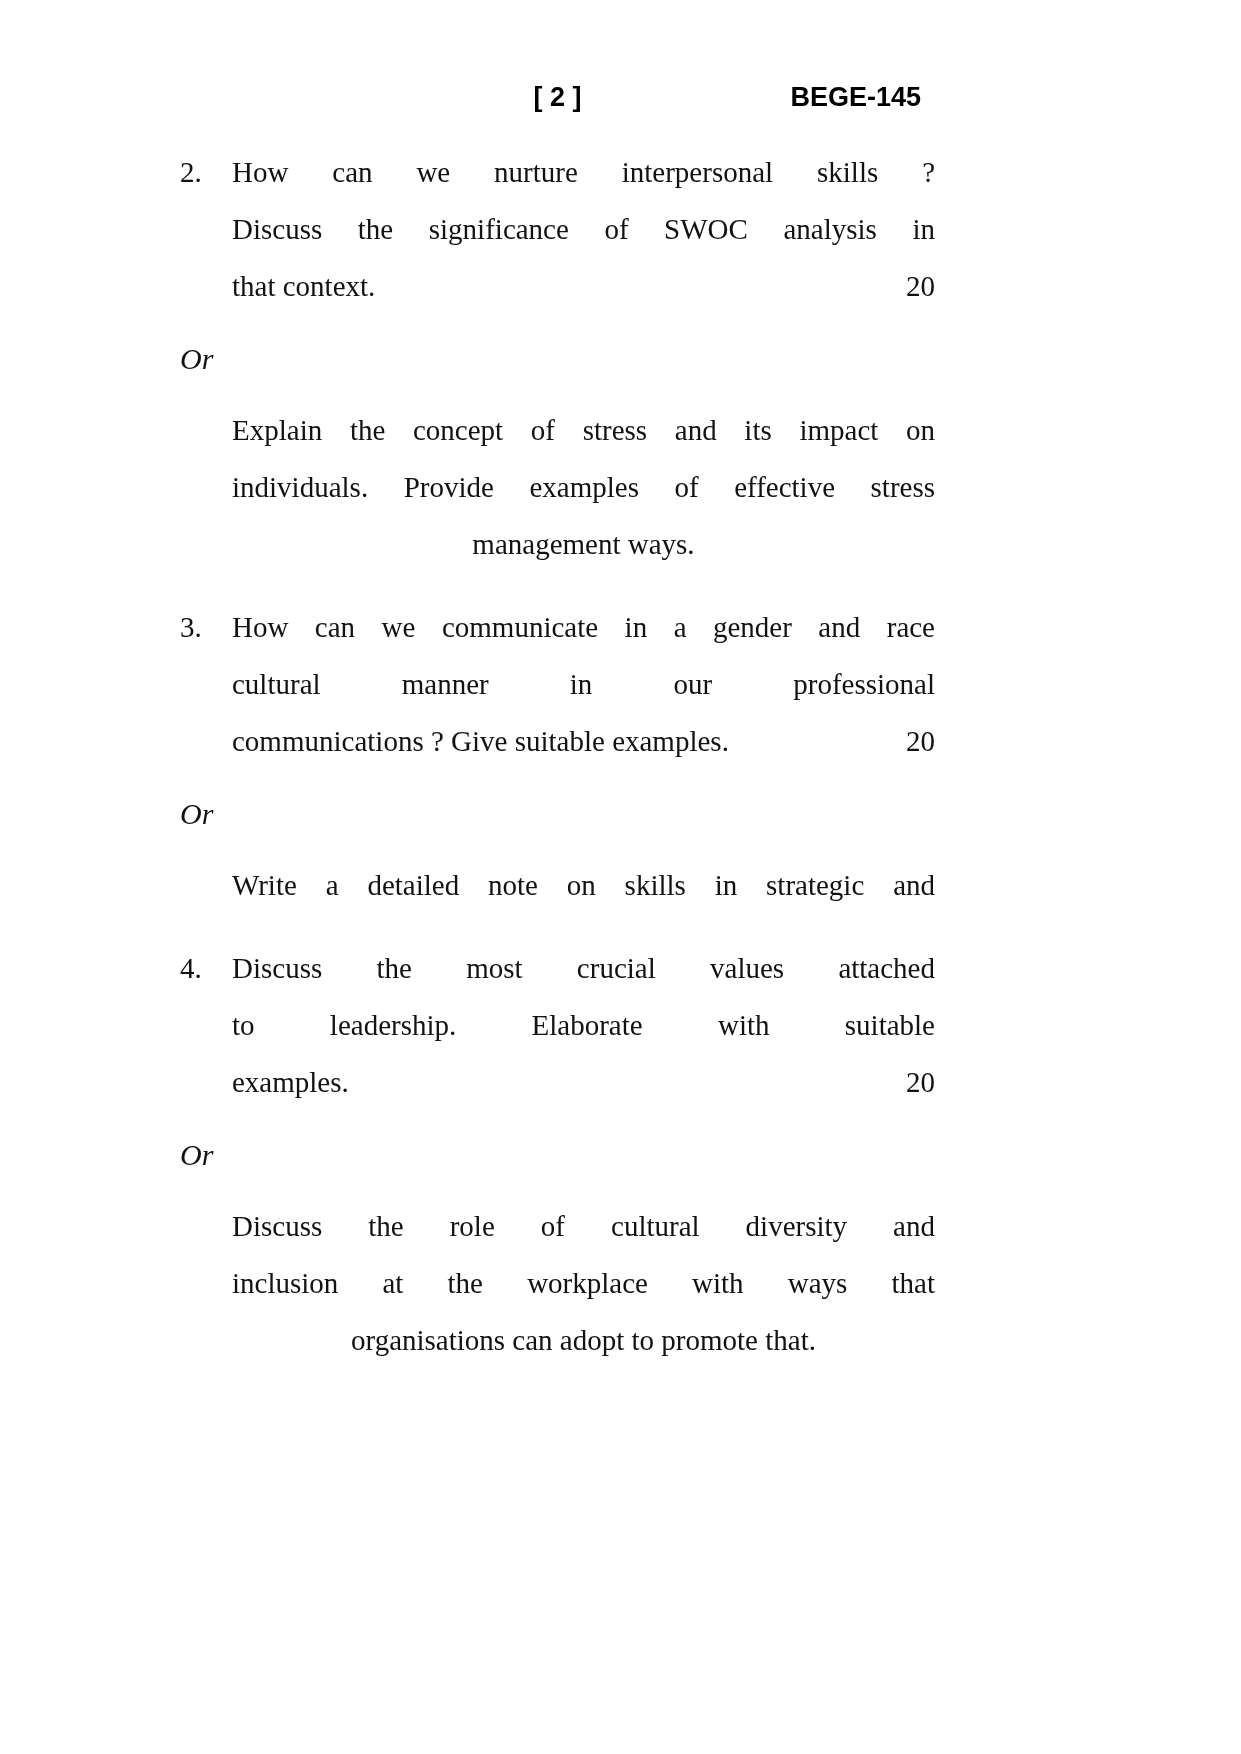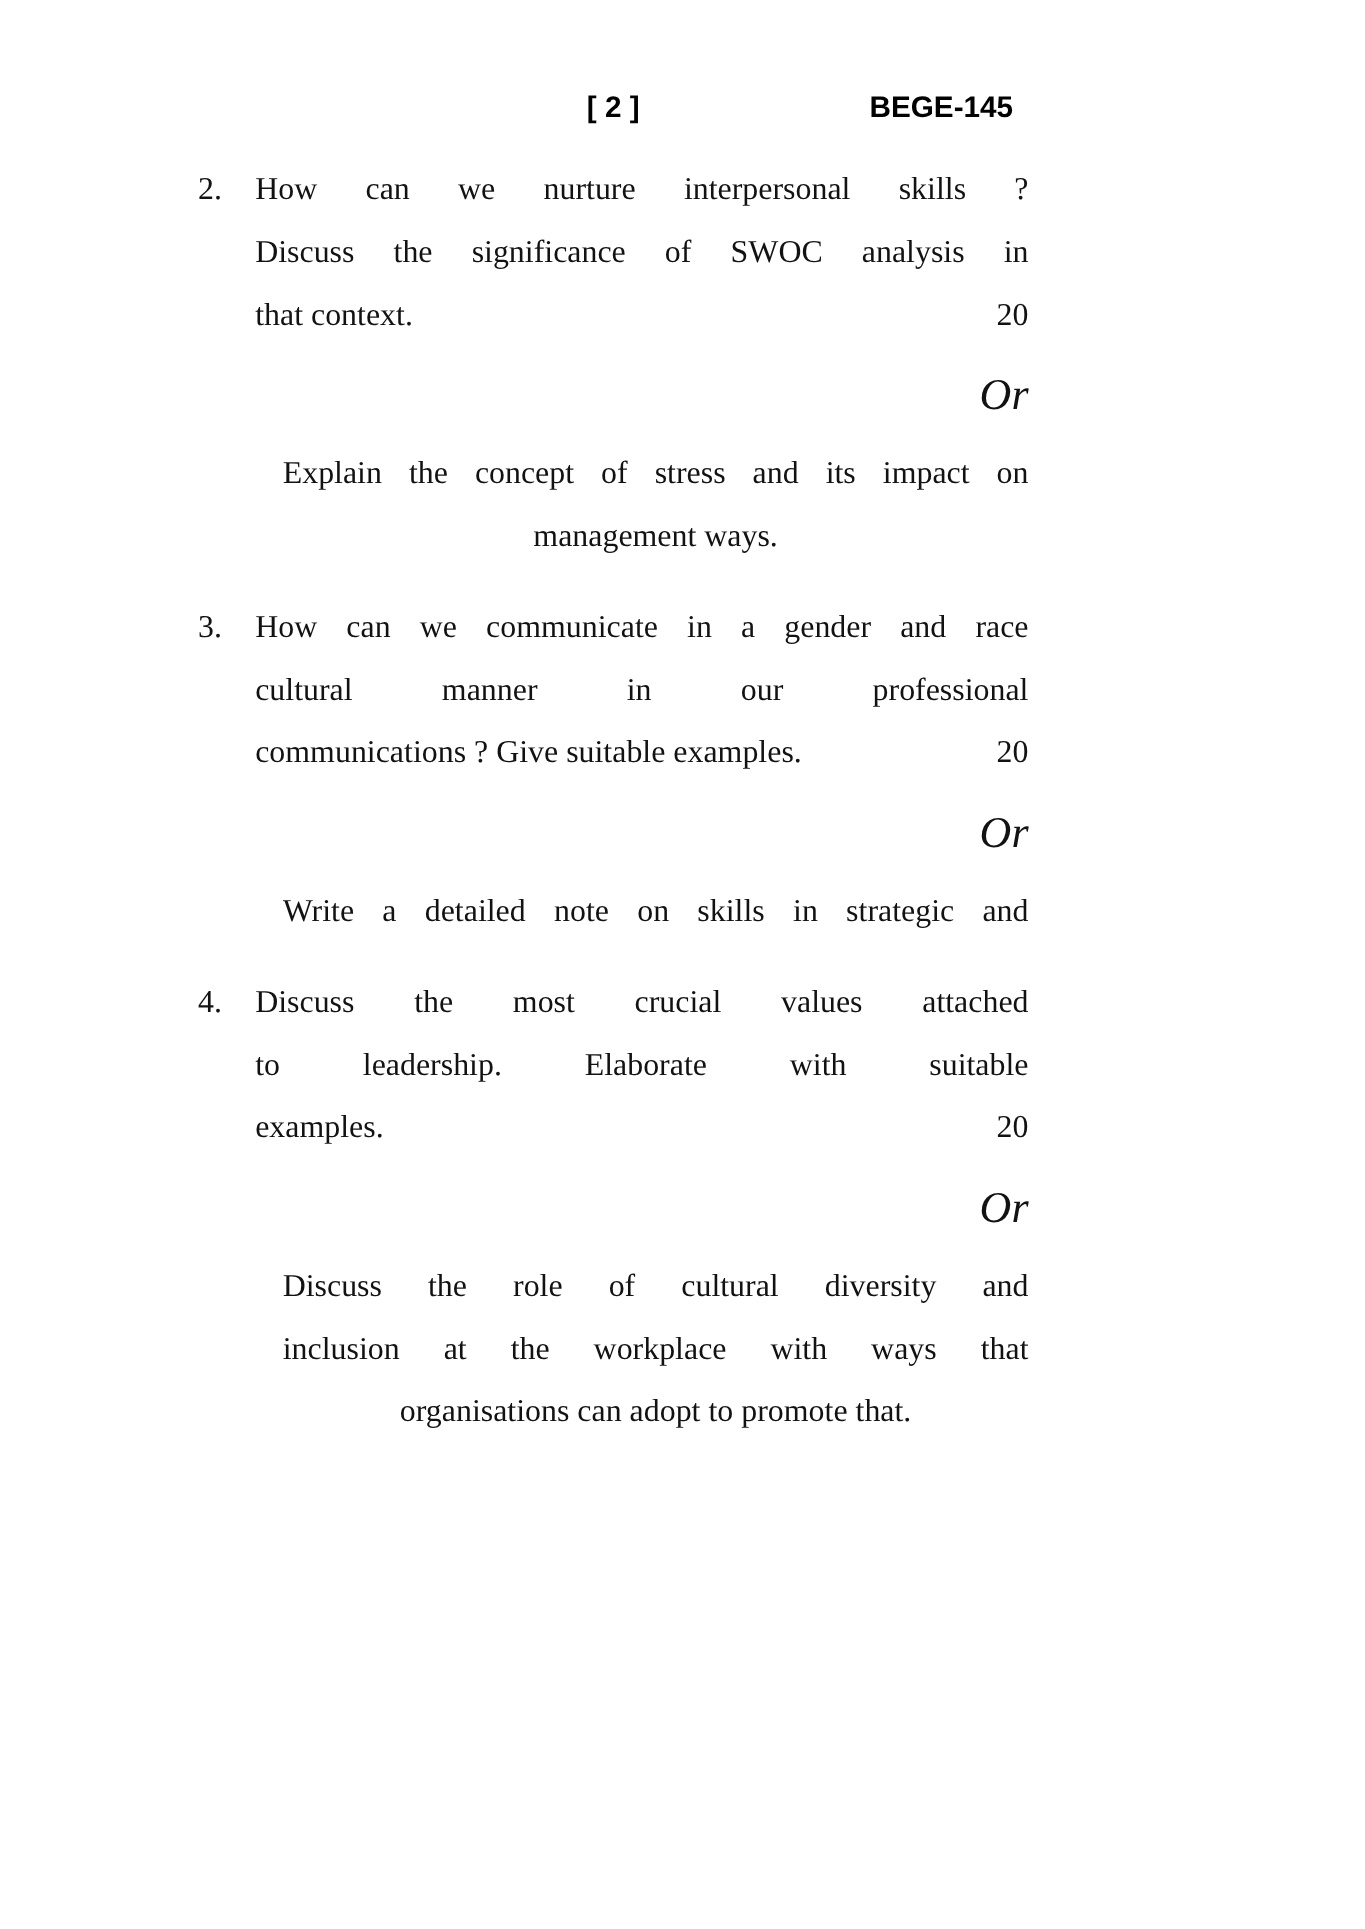--- a/index.html
+++ b/index.html
@@ -72,28 +72,28 @@
     display: flex;
     justify-content: space-between;
     align-items: baseline;
     gap: 12px;
   }
   .lastline .marks {
     padding-left: 20px;
     text-align: center;
   }
   .or {
-    text-align: right;
+    text-align: left;
     font-style: italic;
-    font-size: 40px;
+    font-size: 30px;
     line-height: 57px;
     margin: 15px 0 15px 0;
   }
   .alt {
-    margin-left: 77px;
+    margin-left: 52px;
   }
   .alt .endline {
     line-height: 57px;
     text-align: center;
   }
 </style>
 </head>
 <body>
 
 <div class="sheet">
@@ -111,20 +111,21 @@
         <div class="jline">Discuss the significance of SWOC analysis in</div>
         <div class="lastline">
           <span>that context.</span>
           <span class="marks">20</span>
         </div>
       </div>
     </div>
     <div class="or">Or</div>
     <div class="alt">
       <div class="jline">Explain the concept of stress and its impact on</div>
+      <div class="jline">individuals. Provide examples of effective stress</div>
       <div class="endline">management ways.</div>
     </div>
   </section>
 
   <section class="question">
     <div class="q-row">
       <span class="q-num">3.</span>
       <div class="q-text">
         <div class="jline">How can we communicate in a gender and race</div>
         <div class="jline">cultural manner in our professional</div>

